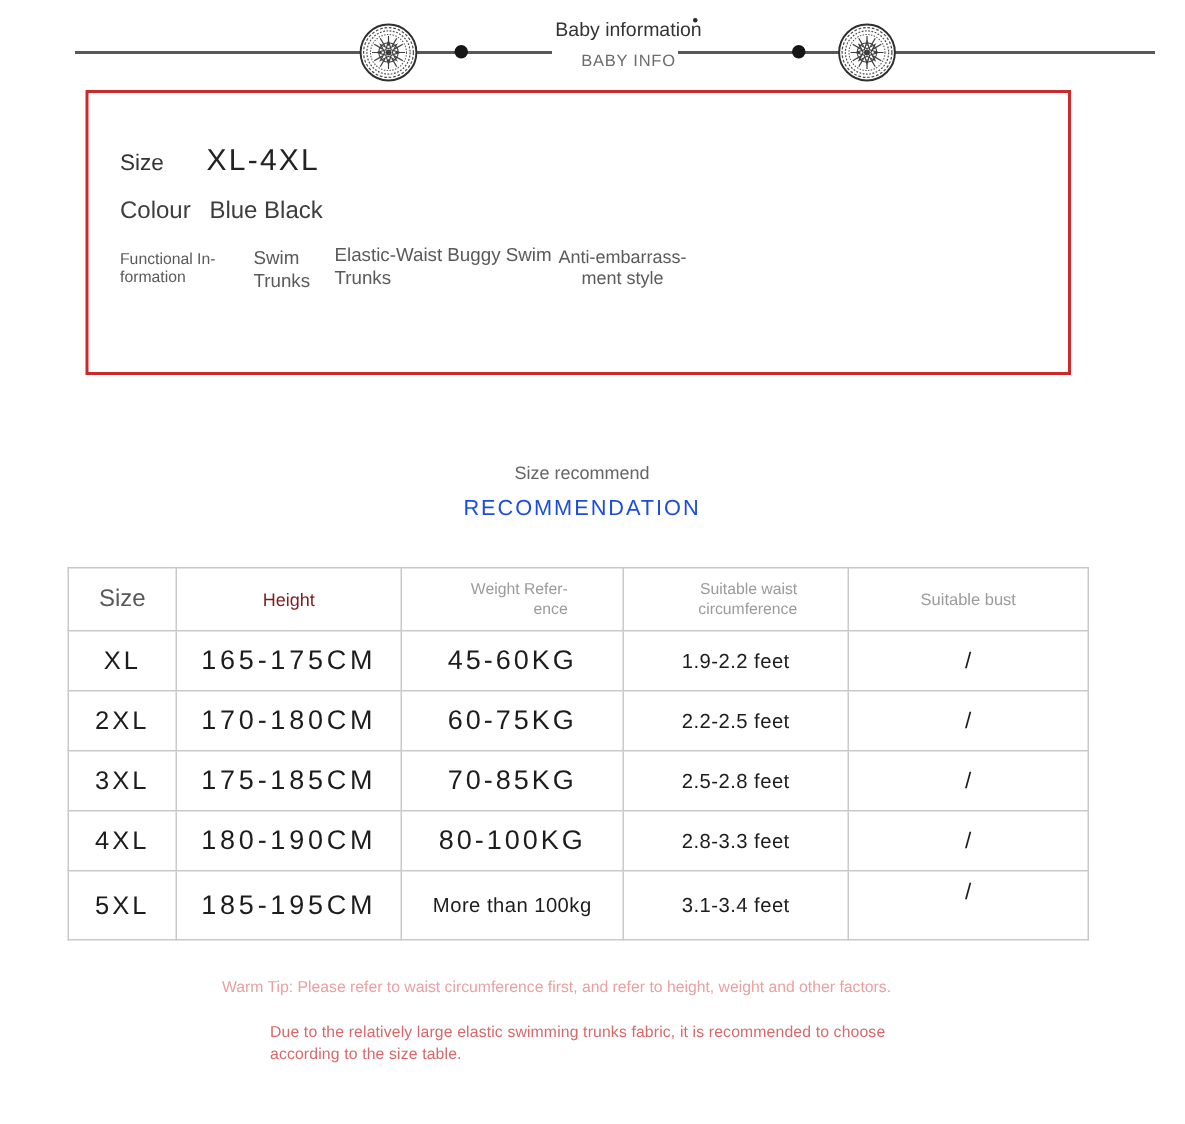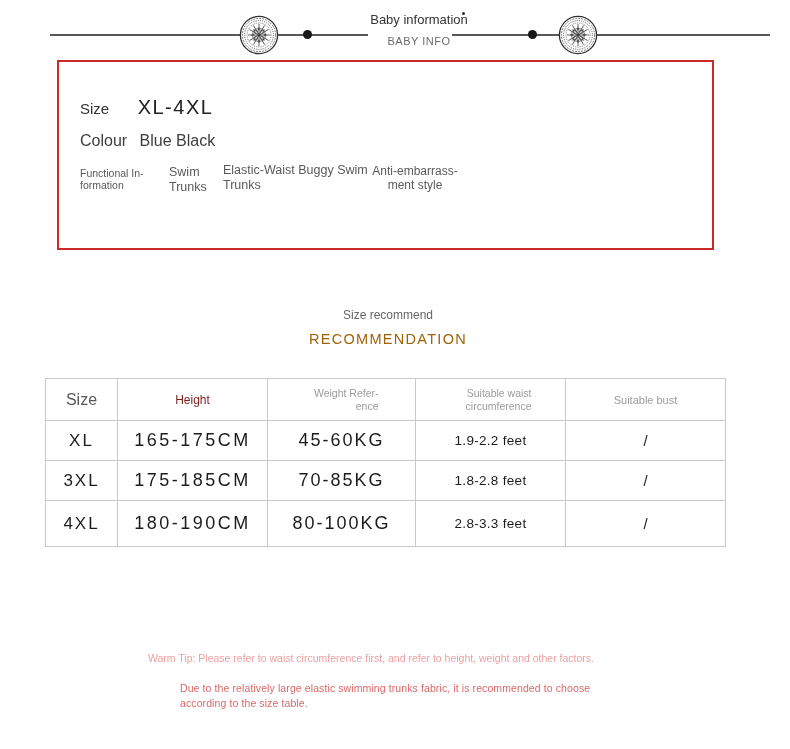--- a/index.html
+++ b/index.html
@@ -34,21 +34,21 @@
   .colour-row .cv { margin-left:8px; }
   .feat { position:absolute; color:#5a5a5a; line-height:1.18; }
   .feat1 { left:21px;  top:105px; width:88px;  font-size:10.5px; }
   .feat2 { left:110px; top:103px; width:54px;  font-size:12.5px; }
   .feat3 { left:164px; top:101px; width:158px; font-size:12.5px; }
   .feat4 { left:308px; top:102px; width:96px;  font-size:12px; text-align:center; }
 
   
   .rec { position:absolute; left:0; top:308px; width:776px; text-align:center; }
   .rec-title { font-size:12px; color:#666; }
-  .rec-sub   { font-size:14.5px; color:#a16207; letter-spacing:1.3px; margin-top:9px; }
+  .rec-sub   { font-size:14.5px; color:#1d4ed8; letter-spacing:1.3px; margin-top:9px; }
 
   
   .size-table { position:absolute; left:45px; top:378px; border-collapse:collapse;
                 table-layout:fixed; background:#fff; border:1px solid #8a8a8a; }
   .size-table th, .size-table td { border:1px solid #c9c9c9; text-align:center;
                 vertical-align:middle; padding:0; font-weight:400; }
   .size-table thead tr { height:42px; }
   .size-table tbody tr { height:40px; }
   .size-table tbody tr:last-child { height:46px; }
   th.c0 { font-size:16px; color:#595959; }
@@ -179,32 +179,46 @@
     </thead>
     <tbody>
       <tr>
         <td class="c0">XL</td>
         <td class="c1">165-175CM</td>
         <td class="c2">45-60KG</td>
         <td class="c3">1.9-2.2 feet</td>
         <td class="c4">/</td>
       </tr>
       <tr>
+        <td class="c0">2XL</td>
+        <td class="c1">170-180CM</td>
+        <td class="c2">60-75KG</td>
+        <td class="c3">2.2-2.5 feet</td>
+        <td class="c4">/</td>
+      </tr>
+      <tr>
         <td class="c0">3XL</td>
         <td class="c1">175-185CM</td>
         <td class="c2">70-85KG</td>
-        <td class="c3">1.8-2.8 feet</td>
+        <td class="c3">2.5-2.8 feet</td>
         <td class="c4">/</td>
       </tr>
       <tr>
         <td class="c0">4XL</td>
         <td class="c1">180-190CM</td>
         <td class="c2">80-100KG</td>
         <td class="c3">2.8-3.3 feet</td>
         <td class="c4">/</td>
       </tr>
+      <tr>
+        <td class="c0">5XL</td>
+        <td class="c1">185-195CM</td>
+        <td class="c2 small">More than 100kg</td>
+        <td class="c3">3.1-3.4 feet</td>
+        <td class="c4 raised">/</td>
+      </tr>
     </tbody>
   </table>
 
   <div class="tip1">Warm Tip: Please refer to waist circumference first, and refer to height, weight and other factors.</div>
   <div class="tip2">Due to the relatively large elastic swimming trunks fabric, it is recommended to choose according to the size table.</div>
 
 </div>
 
 </body></html>

